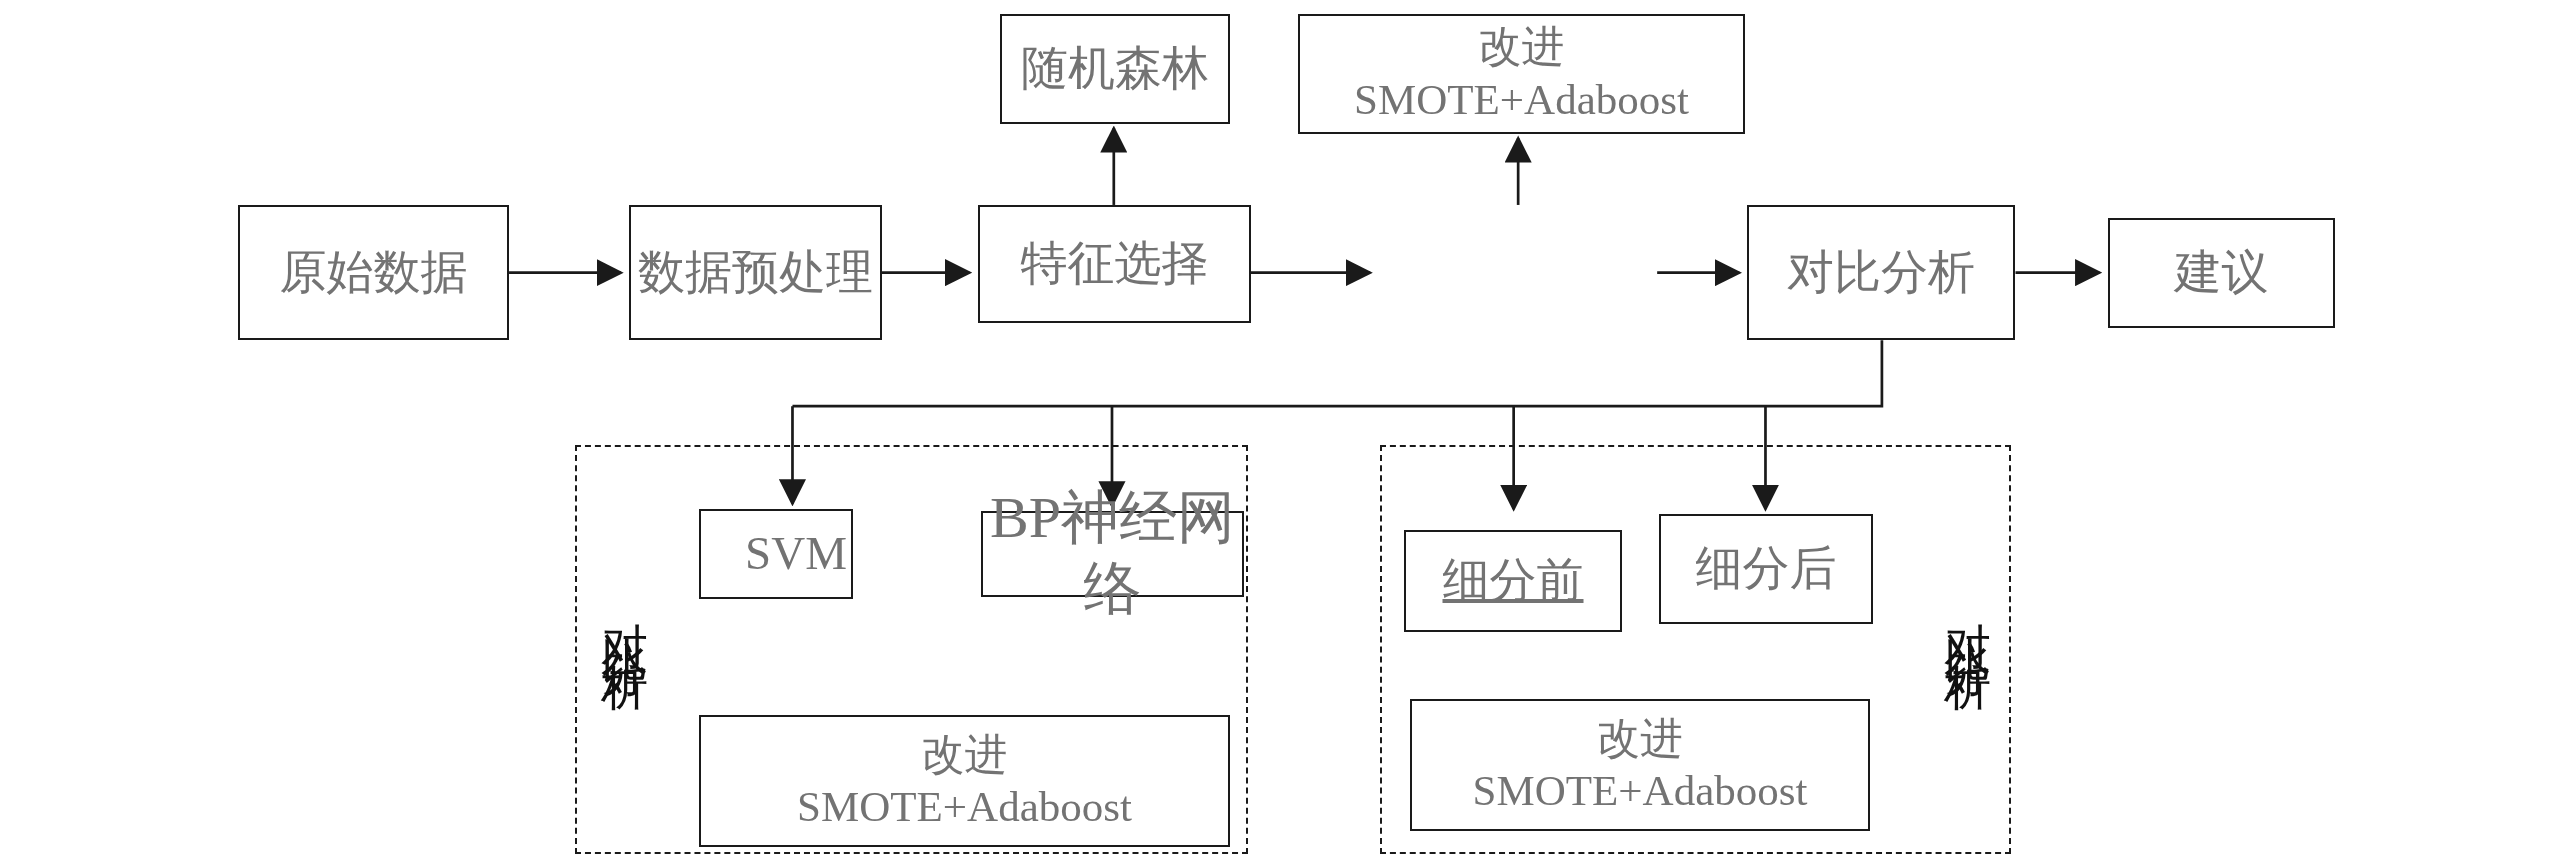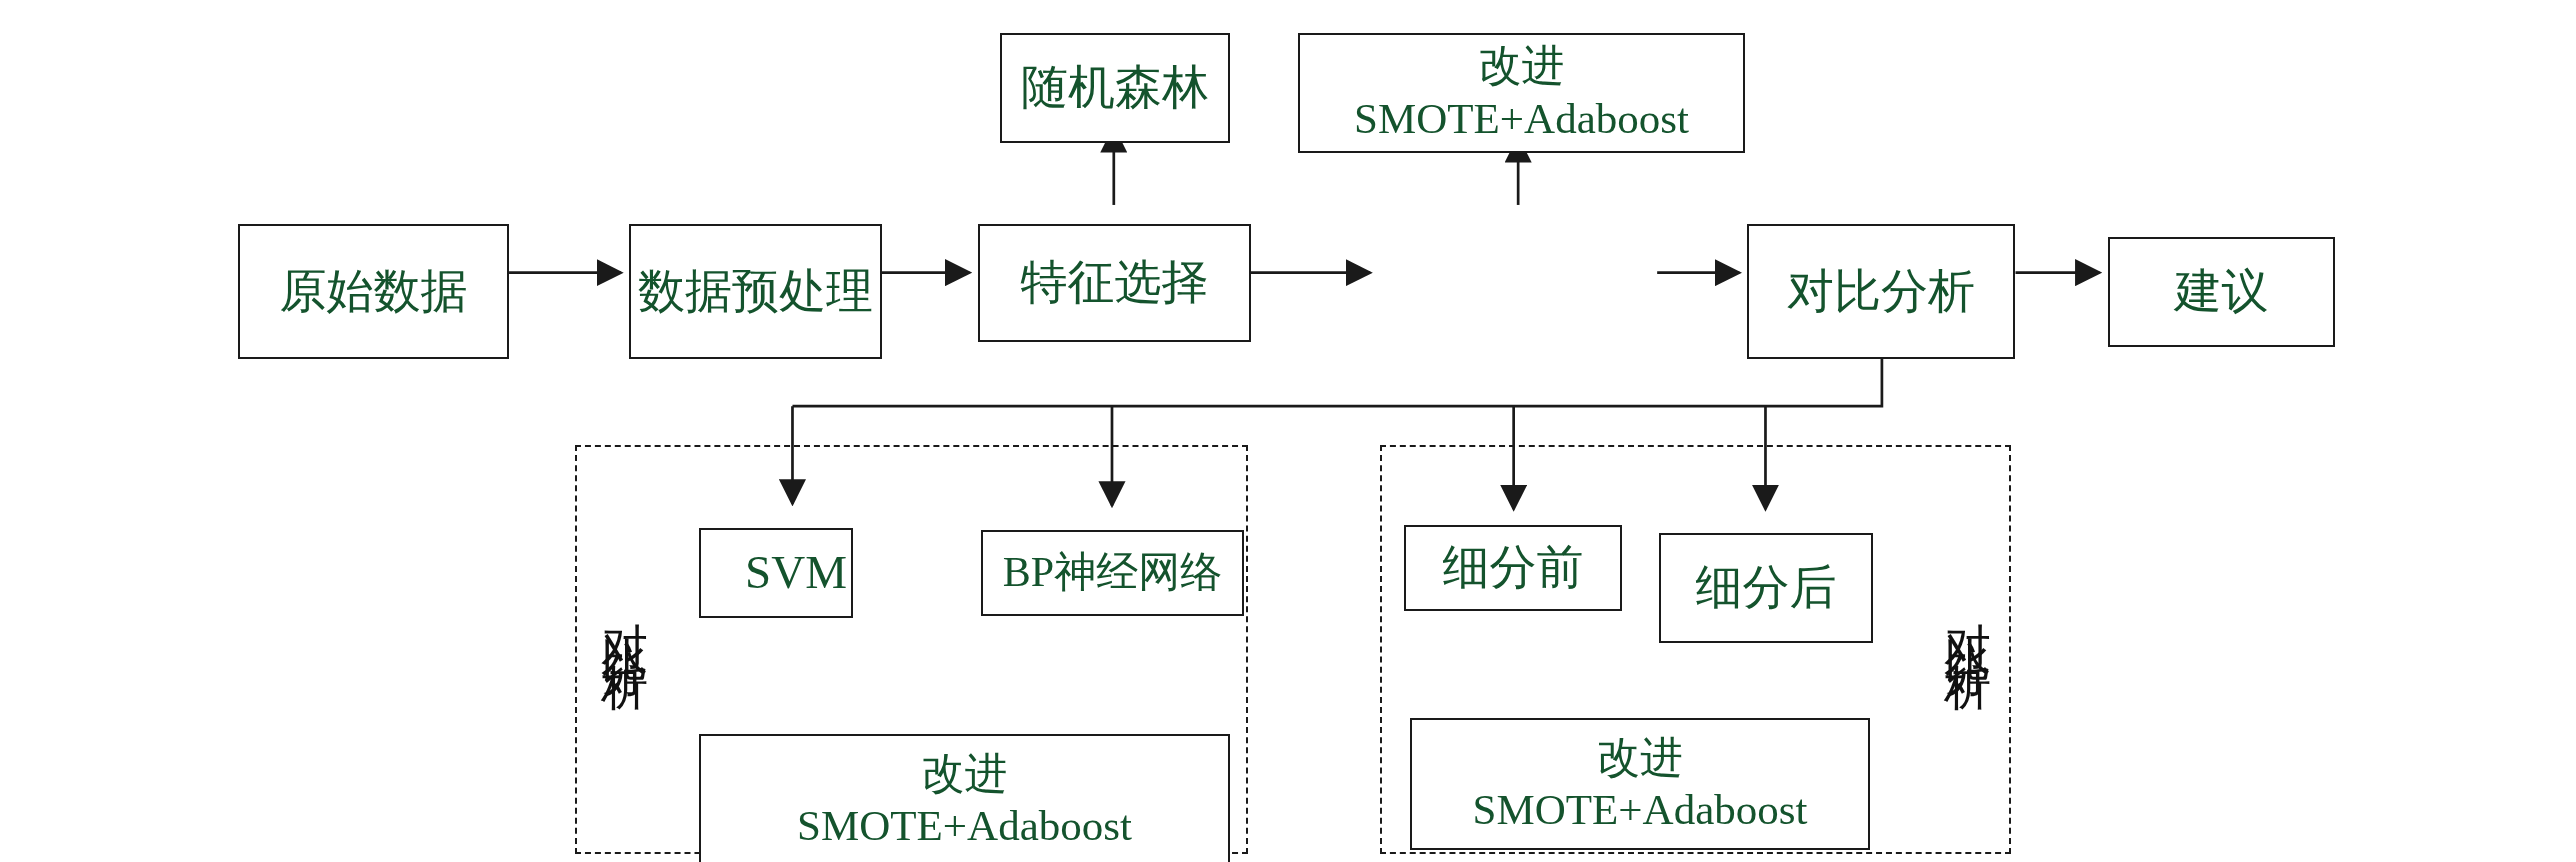--- a/index.html
+++ b/index.html
@@ -16,23 +16,22 @@
   .node {
     position:absolute;
     border:2.7px solid #1a1a1a;
     background:#ffffff;
     display:flex;
     align-items:center;
     justify-content:center;
     text-align:center;
     font-size:47px;
     line-height:1.22;
-    color:#14532d;
+    color:#737373;
     white-space:pre-line;
-    margin-top:19px;
   }
   .group {
     position:absolute;
     border:2.7px dashed #1a1a1a;
     background:transparent;
   }
   .vlabel {
     position:absolute;
     writing-mode:vertical-rl;
     text-orientation:upright;
@@ -78,24 +77,24 @@
 SMOTE+Adaboost</div>
 
   <div class="node" style="left:629px; top:205px; width:253px; height:135px;">数据预处理</div>
   <div class="node" style="left:238px; top:205px; width:271px; height:135px;">原始数据</div>
   <div class="node" style="left:978px; top:205px; width:273px; height:118px;">特征选择</div>
   <div class="node" style="left:1747px; top:205px; width:268px; height:135px;">对比分析</div>
   <div class="node" style="left:2108px; top:218px; width:227px; height:110px;">建议</div>
 
   <div class="vlabel" style="left:594px; top:585px;">对比分析</div>
   <div class="node" style="left:699px; top:509px; width:154px; height:90px;padding-left:40px;">SVM</div>
-  <div class="node" style="left:981px; top:511px; width:263px; height:86px; font-size:42px;">BP神经网络</div>
+  <div class="node" style="left:981px; top:511px; width:263px; height:86px; font-size:58px;">BP神经网络</div>
   <div class="node" style="left:699px; top:715px; width:531px; height:132px; font-size:43px;">改进
 SMOTE+Adaboost</div>
 
-  <div class="node" style="left:1404px; top:506px; width:218px; height:86px;">细分前</div>
+  <div class="node" style="left:1404px; top:530px; width:218px; height:102px;text-decoration:underline;">细分前</div>
   <div class="node" style="left:1659px; top:514px; width:214px; height:110px;">细分后</div>
   <div class="node" style="left:1410px; top:699px; width:460px; height:132px; font-size:43px;">改进
 SMOTE+Adaboost</div>
   <div class="vlabel" style="left:1937px; top:585px;">对比分析</div>
 
 </div>
 
 
 </body></html>

